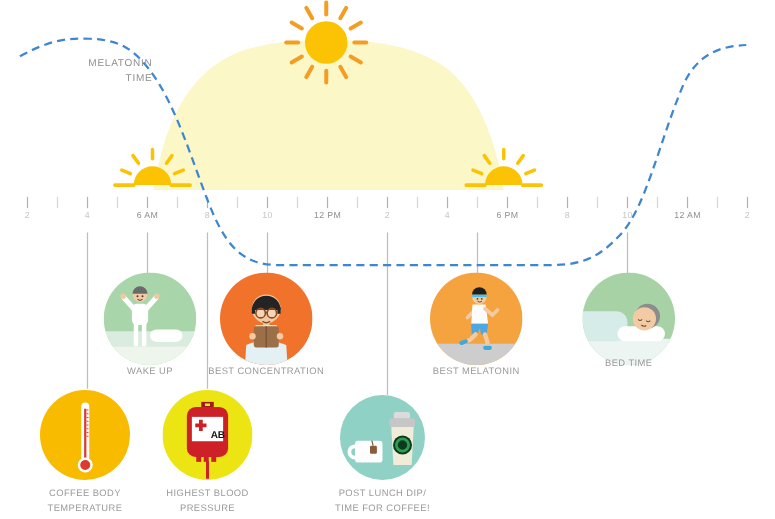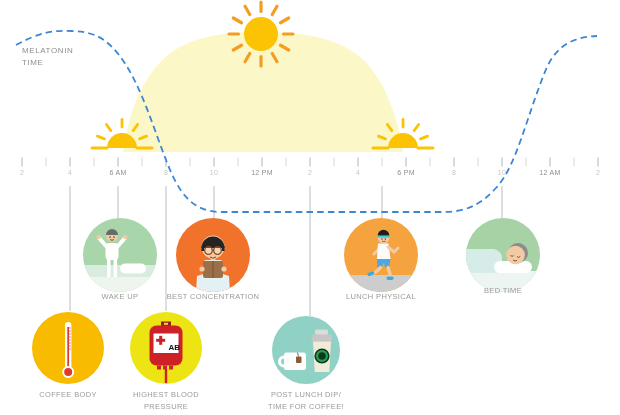--- a/index.html
+++ b/index.html
@@ -1,19 +1,19 @@
 <!DOCTYPE html>
 <html><head>
 <meta charset="utf-8">
 <style>
   html,body{margin:0;padding:0;background:#fff;}
   .stage{position:relative;width:620px;height:415px;background:#ffffff;overflow:hidden;
          font-family:"Liberation Sans",sans-serif;}
   .chart-svg{position:absolute;left:0;top:0;}
-  .mel-label{position:absolute;left:22px;top:45px;width:100px;text-align:left;
+  .mel-label{position:absolute;left:22px;top:45px;width:100px;text-align:right;
              font-size:8px;line-height:12px;letter-spacing:.6px;color:#8E8E8E;}
   .mel-label span{display:block;}
   .tick-label{position:absolute;top:169px;transform:translateX(-50%);font-size:7px;
               letter-spacing:.3px;white-space:nowrap;}
   .tick-label.minor{color:#C6C6C6;}
   .tick-label.major{color:#8F8F8F;}
   .event-icon{position:absolute;}
   .caption{position:absolute;text-align:center;font-size:7.5px;line-height:11.5px;
            letter-spacing:.35px;color:#9A9A9A;}
   .caption span{display:block;white-space:nowrap;}
@@ -304,27 +304,28 @@
     </svg>
   </div>
 
   <div class="caption" style="left:75px;top:291px;width:90px">
     <span>WAKE UP</span>
   </div>
   <div class="caption" style="left:148px;top:291px;width:130px">
     <span>BEST CONCENTRATION</span>
   </div>
   <div class="caption" style="left:331px;top:291px;width:100px">
-    <span>LUNCH PHYSICAL</span>
+    <span>BEST MELATONIN</span>
   </div>
   <div class="caption" style="left:458px;top:285px;width:90px">
     <span>BED TIME</span>
   </div>
   <div class="caption" style="left:18px;top:389px;width:100px">
     <span>COFFEE BODY</span>
+    <span>TEMPERATURE</span>
   </div>
   <div class="caption" style="left:251px;top:389px;width:110px">
     <span>POST LUNCH DIP/</span>
     <span>TIME FOR COFFEE!</span>
   </div>
   <div class="caption" style="left:116px;top:389px;width:100px">
     <span>HIGHEST BLOOD</span>
     <span>PRESSURE</span>
   </div>
 

